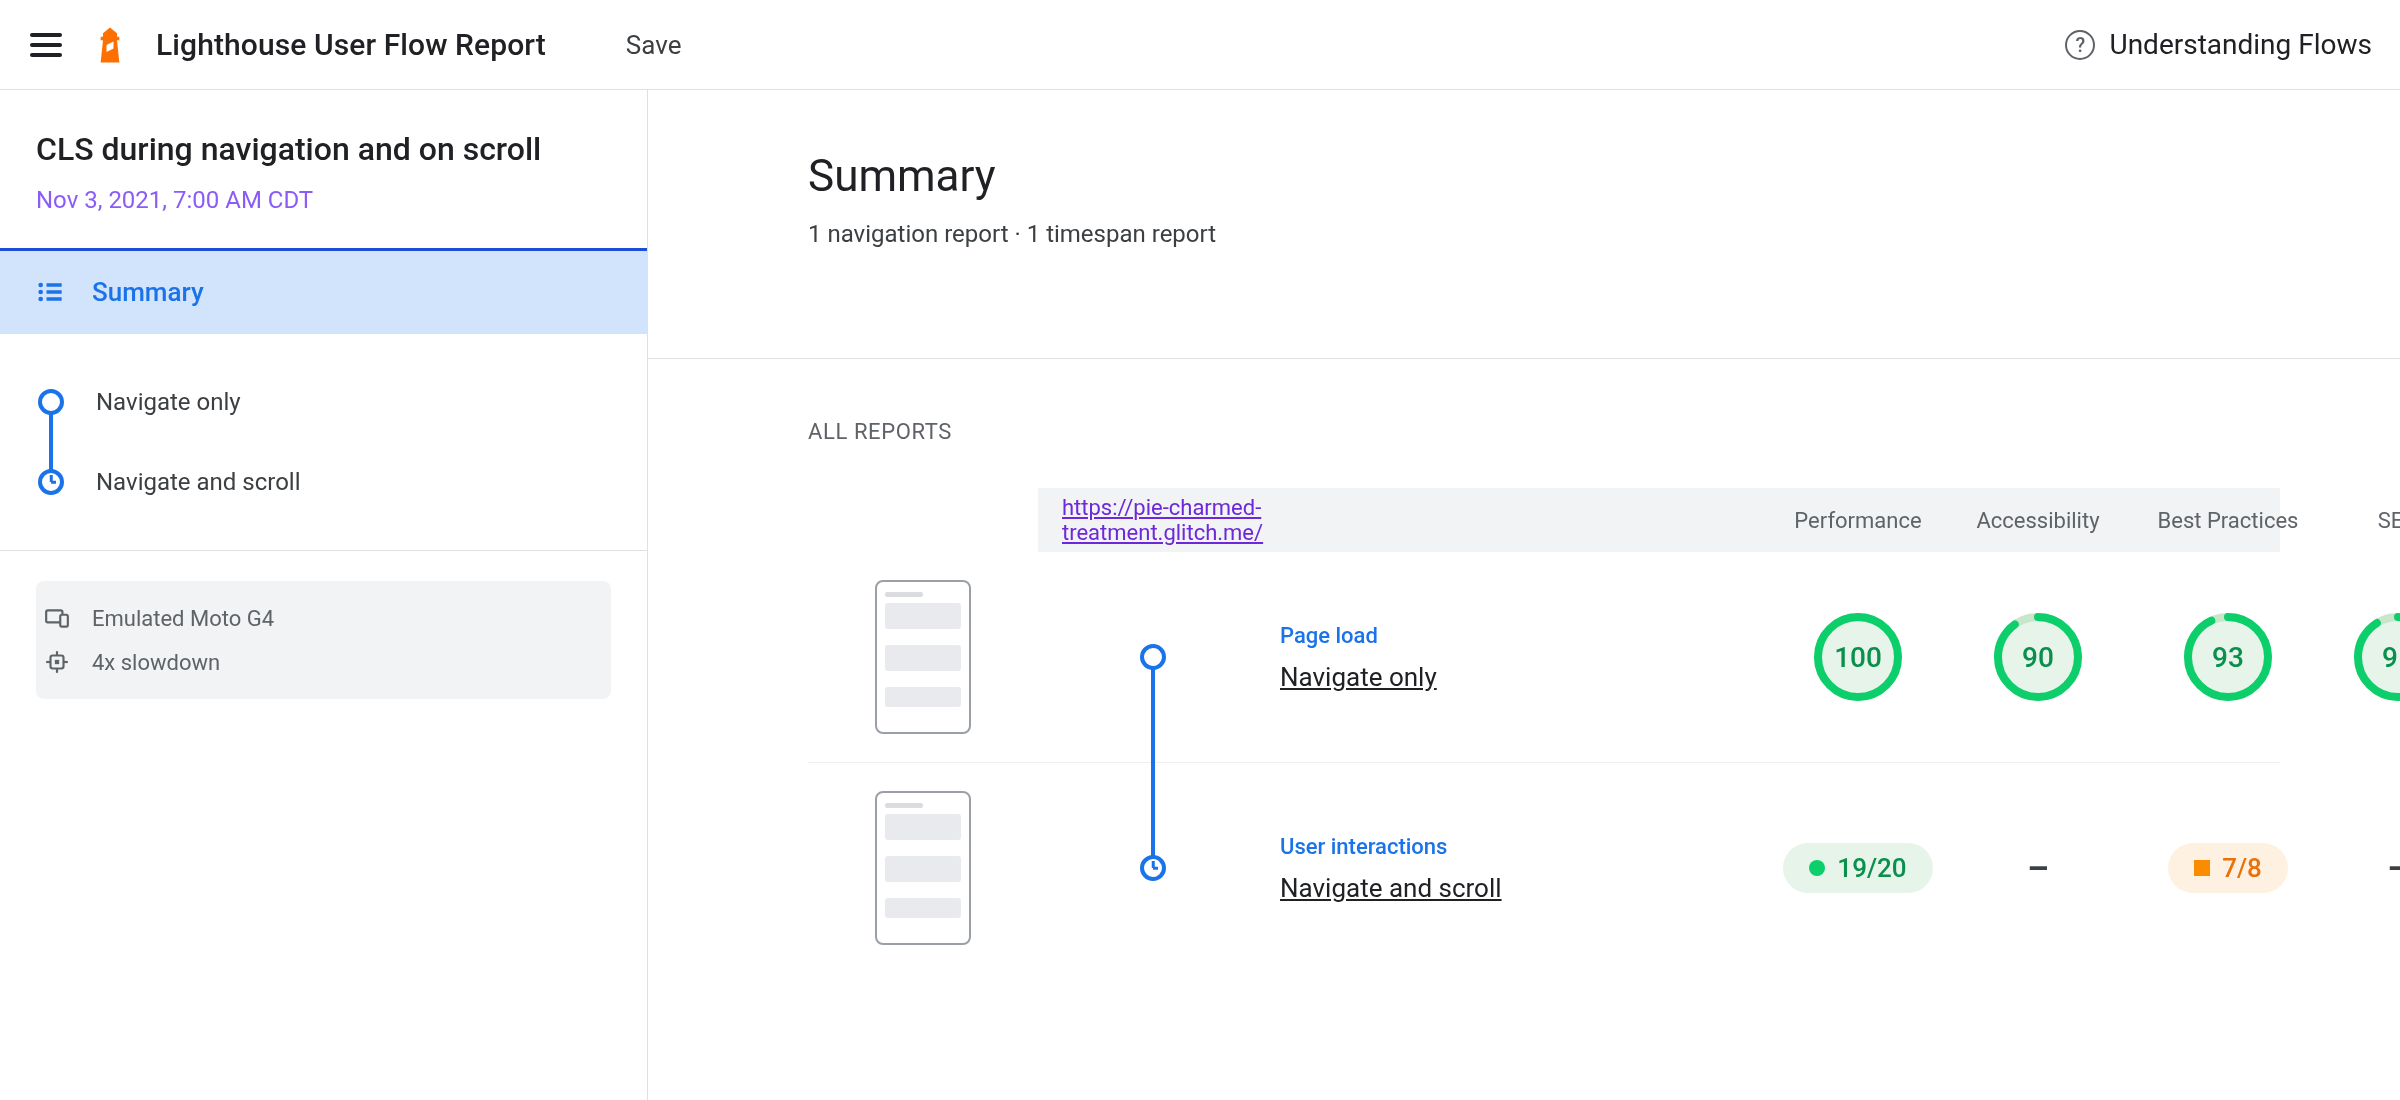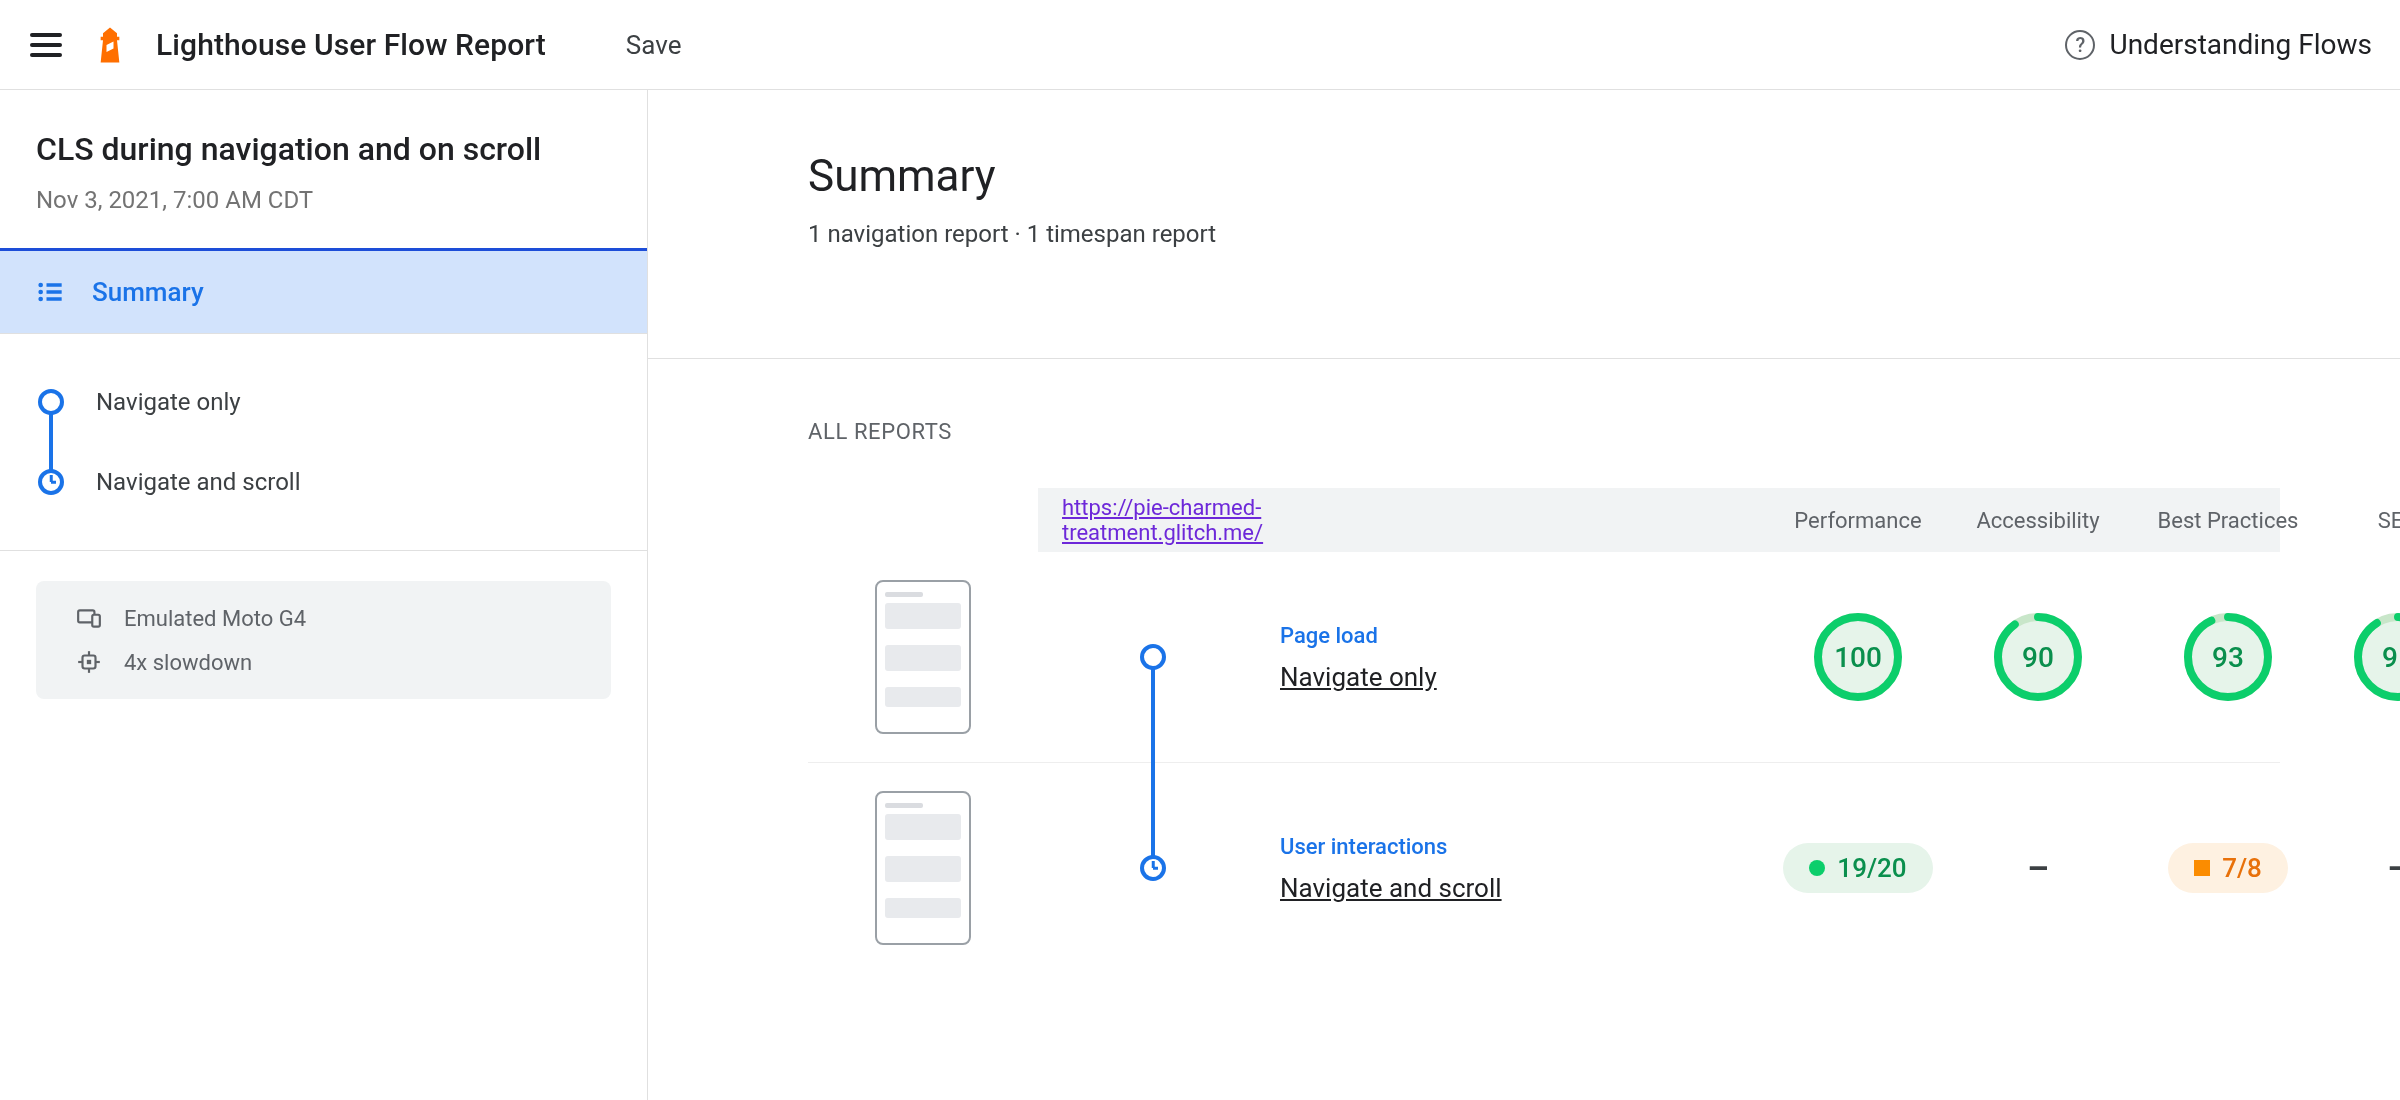--- a/index.html
+++ b/index.html
@@ -32,21 +32,21 @@
 .help-icon { width:30px; height:30px; border:2.5px solid #5f6368; border-radius:50%; display:flex; align-items:center; justify-content:center; font-size:20px; color:#5f6368; font-weight:500;}
 
 
 .layout { display:flex; height: calc(1100px - 90px); }
 .sidebar { width: 648px; border-right:1px solid #e0e0e0; display:flex; flex-direction:column; }
 .main { flex:1; overflow:auto; }
 
 
 .side-head { padding: 40px 36px 34px; border-bottom:3px solid #1d4ed8; }
 .flow-title { font-size:32px; font-weight:500; margin-bottom:18px;}
-.flow-date { font-size:24px; color:#737373; }
+.flow-date { font-size:24px; color:#8b5cf6; }
 
 
 .nav-summary {
   background:#d2e3fc;
   display:flex; align-items:center; gap:28px;
   padding: 26px 36px;
   color:#1a73e8; font-size:26px; font-weight:500;
   border-bottom:1px solid #e0e0e0;
   cursor:pointer;
 }
@@ -57,21 +57,21 @@
 .step-row { display:flex; align-items:center; gap:30px; height:80px; cursor:pointer;}
 .step-icon-col { position:relative; width:30px; display:flex; justify-content:center;}
 .step-circle { width:26px; height:26px; border:4px solid #1a73e8; border-radius:50%; background:#fff; position:relative; z-index:2;}
 .step-clock { width:26px; height:26px; border:4px solid #1a73e8; border-radius:50%; background:#fff; position:relative; z-index:2;}
 .step-clock::before{content:"";position:absolute;left:50%;top:50%;width:2.5px;height:7px;background:#1a73e8;transform-origin:bottom center;transform:translate(-50%,-100%);}
 .step-clock::after{content:"";position:absolute;left:50%;top:50%;width:2.5px;height:5px;background:#1a73e8;transform-origin:bottom center;transform:translate(-50%,-100%) rotate(90deg);}
 .step-connector{position:absolute; left:50%; transform:translateX(-50%); width:4px; background:#1a73e8; z-index:1;}
 .step-label{ font-size:24px; color:#3c4043;}
 
 
-.env-box { margin: 30px 36px; background:#f1f3f4; border-radius:8px; padding: 24px 40px; display:flex; flex-direction:column; gap:18px;}
+.env-box { margin: 30px 36px; background:#f1f3f4; border-radius:8px; padding: 24px 8px; display:flex; flex-direction:column; gap:18px;}
 .env-row { display:flex; align-items:center; gap:22px; color:#5f6368; font-size:22px;}
 .env-icon{ width:26px; height:26px; }
 
 
 .main-inner{ padding: 60px 0 0 160px; }
 .summary-h { font-size:44px; font-weight:400; margin-bottom:18px;}
 .summary-sub { font-size:24px; color:#3c4043; }
 .divider-full{ height:1px; background:#e0e0e0; margin-top:110px; width:100%; }
 
 .all-reports-label{ font-size:22px; color:#5f6368; letter-spacing:0.6px; margin:60px 0 44px 0;}

